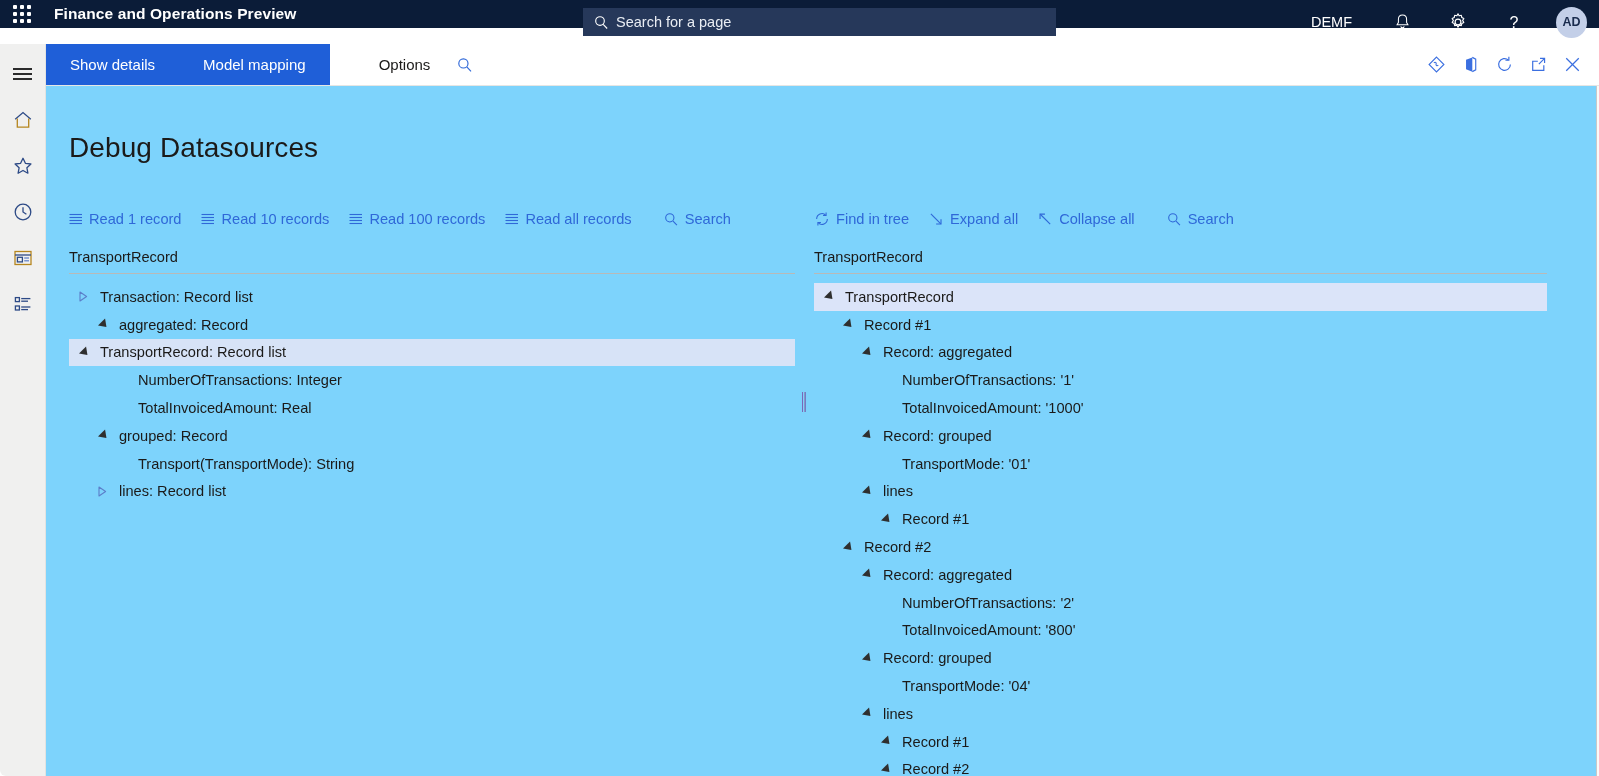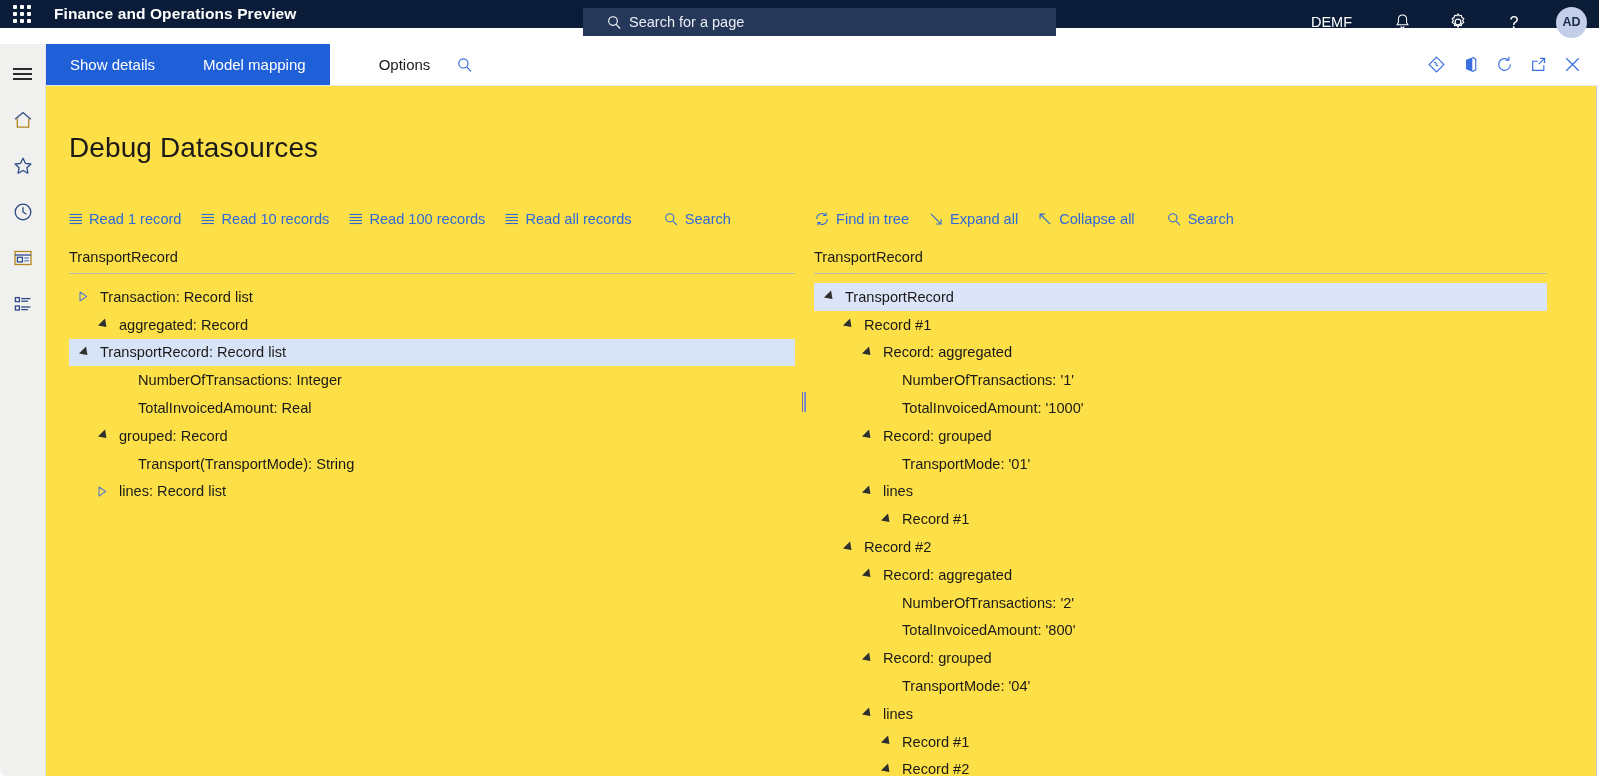--- a/index.html
+++ b/index.html
@@ -36,21 +36,21 @@
     font-weight: bold;
     margin-left: 10px;
     letter-spacing: .1px;
     white-space: nowrap;
   }
   .header-search {
     position: absolute; left: 583px; top: 8px;
     width: 473px; height: 28px;
     background: #26385a;
     display: flex; align-items: center;
-    padding-left: 24px;
+    padding-left: 11px;
     cursor: text;
   }
   .header-search .mag { margin-right: 7px; display:flex; align-items:center; }
   .header-search span.ph {
     color: #e9edf3; font-size: 14.5px; white-space: nowrap;
   }
   .topbar-right {
     position: absolute; right: 0; top: 0; height: 44px;
     display: flex; align-items: center; gap: 16px; padding-right: 12px;
   }
@@ -131,21 +131,21 @@
     margin-left: auto; display: flex; align-items: center; padding-right: 10px; gap: 0;
   }
   .ap-ricon {
     width: 34px; height: 42px; display: flex; align-items: center; justify-content: center; cursor: pointer;
   }
 
   
   .page {
     position: relative;
     height: 690px;
-    background: #fde047;
+    background: #7dd3fc;
     overflow: hidden;
   }
   .page-title {
     position: absolute; left: 23px; top: 46px;
     font-size: 28px; color: #1b1a19; font-weight: normal;
     letter-spacing: .1px;
   }
 
   
   .toolbar {

